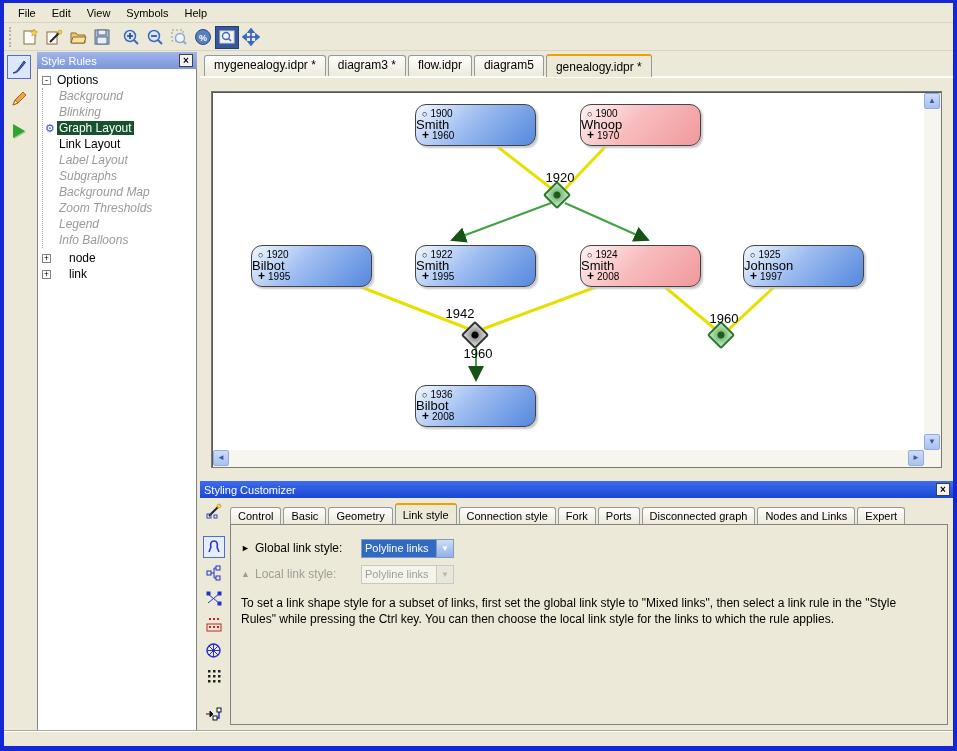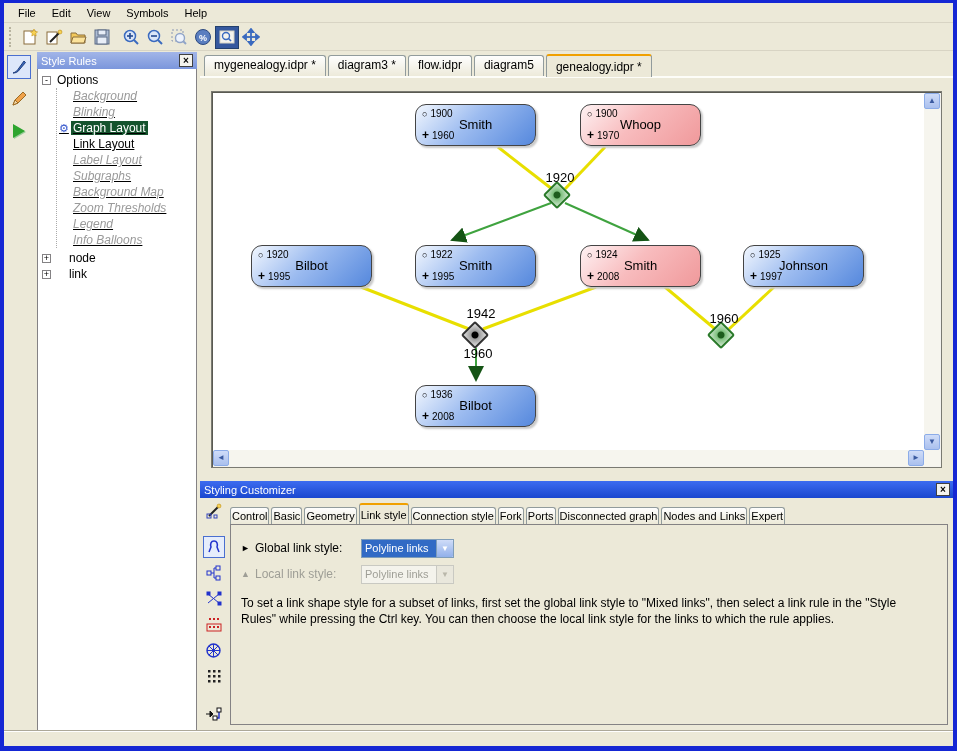--- a/index.html
+++ b/index.html
@@ -31,21 +31,21 @@
   .ptitle.inactive { background:linear-gradient(#a2b5e8,#7b96dc); }
   .ptitle.active { background:linear-gradient(#3d6cf0,#1a47cf); }
   .pclose { margin-left:auto; width:14px; height:13px; background:#f4f3ee; border:1px solid #404040;
             color:#000; font-size:10px; line-height:11px; text-align:center; font-weight:bold; }
 
   
   .panel-sr { position:absolute; left:33px; top:49px; width:160px; height:681px; }
   .sr-body { position:absolute; left:0; top:17px; right:0; bottom:0; background:#fff; border:1px solid #848284; border-top:none; padding:3px 0 0 4px; overflow:hidden; }
   .trow { height:16px; display:flex; align-items:center; white-space:nowrap; }
   .texp { width:9px; height:9px; border:1px solid #848284; background:#fff; font-size:9px; line-height:7px; text-align:center; margin-right:4px; color:#000; flex:0 0 auto; }
-  .tchildren { margin-left:14px; border-left:1px dotted #aaa; padding-left:14px;text-decoration:underline; }
+  .tchildren { border-left:1px dotted #aaa; padding-left:14px; }
   .tlabel { padding:0 2px; }
   .tlabel.dis { color:#9a9a9a; font-style:italic; }
   .tlabel.sel { background:#14532d; color:#fff; }
   .tgear { color:#3355cc; font-size:11px; margin-right:2px; margin-left:-12px; }
 
   
   .tabs-doc { position:absolute; left:196px; top:51px; right:4px; height:23px; display:flex; align-items:flex-end; padding-left:4px; }
   .dtab { border:1px solid #919b9c; border-bottom:none; border-radius:3px 3px 0 0; background:linear-gradient(#fefefe,#ece9d8);
           padding:2px 9px 3px; margin-right:2px; font-size:12px; height:22px; }
   .dtab.active { height:23px; padding-top:4px; background:#ece9d8; border-top:2px solid #f0a000; position:relative; z-index:3; }
@@ -59,40 +59,40 @@
   .sbbtn { position:absolute; width:16px; height:16px; background:linear-gradient(#cfdcf8,#aac0ee); border:1px solid #8cace8; border-radius:2px;
            color:#3a5aa0; font-size:8px; text-align:center; line-height:14px; }
   .sbcorner { position:absolute; right:1px; bottom:1px; width:16px; height:16px; background:#f6f5ee; }
 
   
   .gnode { position:absolute; width:121px; height:42px; border:1.5px solid #444; border-radius:11px; box-shadow:2px 2px 2px #c9c9c9; }
   .gnode.blue { background:linear-gradient(135deg,#f2f7fe 0%,#9dbcf0 45%,#5588dd 100%); }
   .gnode.pink { background:linear-gradient(135deg,#fef2f3 0%,#f8bcbe 45%,#f0999b 100%); }
   .brow { position:absolute; left:6px; top:3px; font-size:10px; display:flex; align-items:center; gap:3px; }
   .drow { position:absolute; left:6px; bottom:3px; font-size:10px; display:flex; align-items:center; gap:3px; }
-  .nname { position:absolute; left:0; right:0; top:12px; text-align:center; font-size:13px; }
+  .nname { position:absolute; left:0; right:0; top:12px; text-align:left; font-size:13px; }
   .gsym { font-size:9px; }
   .gsym.death { font-size:12px; font-weight:bold; }
 
   .gdiamond { position:absolute; width:20px; height:20px; transform:rotate(45deg); border:2px solid #2a7a2a; border-radius:2px; }
   .gdiamond.green { background:radial-gradient(circle,#1d5c1d 0 3px,#7dbf7d 4px,#cfe8cf 100%); }
   .gdiamond.gray { border-color:#333; background:radial-gradient(circle,#000 0 3px,#9a9a9a 4px,#e0e0e0 100%); }
   .dlabel { position:absolute; font-size:13px; color:#000; transform:translateX(-50%); white-space:nowrap; }
 
   svg.links { position:absolute; left:0; top:0; }
 
   
   .sc { position:absolute; left:196px; top:478px; width:754px; height:248px; }
   .sc-body { position:absolute; left:0; top:17px; right:0; bottom:0; background:#ece9d8; }
   .strip { position:absolute; left:0; top:0; width:27px; bottom:0; display:flex; flex-direction:column; align-items:center; }
   .sbtn { width:22px; height:22px; display:flex; align-items:center; justify-content:center; margin-bottom:4px; }
   .sbtn.sel { border:1px solid #4a6fd0; background:#e6edfb; }
   .sctabs { position:absolute; left:30px; top:5px; right:6px; height:21px; display:flex; align-items:flex-end; }
   .stab { border:1px solid #919b9c; border-bottom:none; border-radius:3px 3px 0 0; background:linear-gradient(#fefefe,#ece9d8);
-          padding:2px 1px 2px; margin-right:2px; font-size:11px; height:17px; white-space:nowrap; }
+          padding:2px 7px 2px; margin-right:2px; font-size:11px; height:17px; white-space:nowrap; }
   .stab.active { height:21px; padding-top:4px; background:#ece9d8; border-top:2px solid #f0a000; position:relative; z-index:3; }
   .scontent { position:absolute; left:30px; top:26px; right:6px; bottom:4px; border:1px solid #848284; background:#ece9d8; padding:12px 10px; }
   .frow { display:flex; align-items:center; height:22px; margin-bottom:4px; }
   .fmarker { width:14px; font-size:9px; }
   .flabel { width:100px; font-size:12px; }
   .dis2 { color:#9e9e96; }
   .combo { display:flex; width:93px; height:19px; border:1px solid #7f9db9; background:#fff; margin-left:6px; }
   .combo .cval { flex:1; font-size:11px; padding:2px 3px; }
   .combo.focused .cval { background:#316ac5; color:#fff; }
   .combo .cbtn { width:17px; background:linear-gradient(#cfdcf8,#91b0ea); border-left:1px solid #7f9db9; border-radius:0 1px 1px 0;
@@ -374,21 +374,21 @@
           <div class="drow">
               <span class="gsym death">+</span>
               <span>2008</span>
             </div>
         </div>
 
         <div class="gdiamond green" style="left:334px;top:92px"></div>
         <div class="gdiamond gray" style="left:252px;top:232px"></div>
         <div class="gdiamond green" style="left:498px;top:232px"></div>
         <div class="dlabel" style="left:347px;top:77px">1920</div>
-        <div class="dlabel" style="left:268px;top:213px">1942</div>
+        <div class="dlabel" style="left:247px;top:213px">1942</div>
         <div class="dlabel" style="left:265px;top:253px">1960</div>
         <div class="dlabel" style="left:511px;top:218px">1960</div>
       </div>
 
       <div class="vsb">
         <span class="sbbtn" style="top:0">▲</span>
         <span class="sbbtn" style="bottom:0">▼</span>
       </div>
       <div class="hsb">
         <span class="sbbtn" style="left:0">◄</span>

